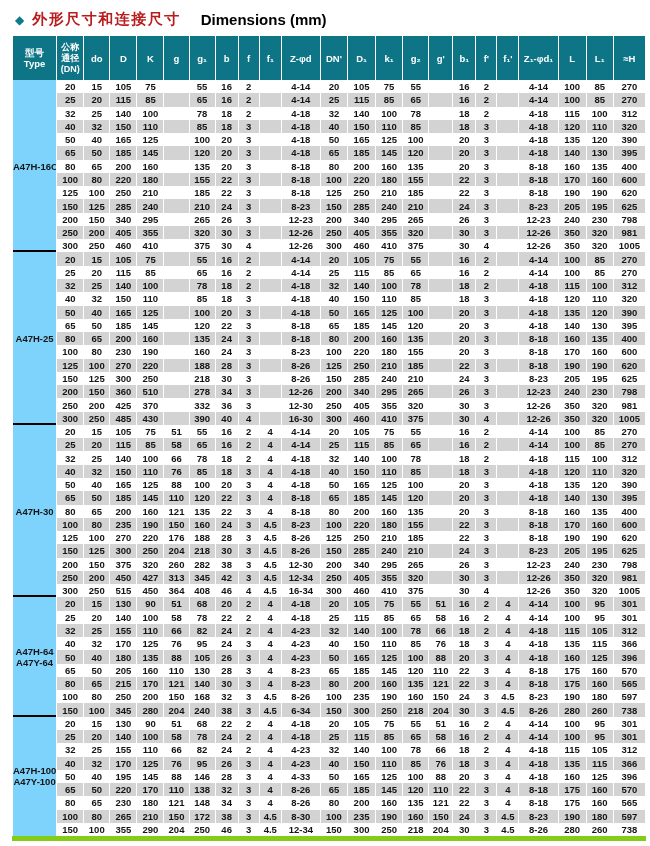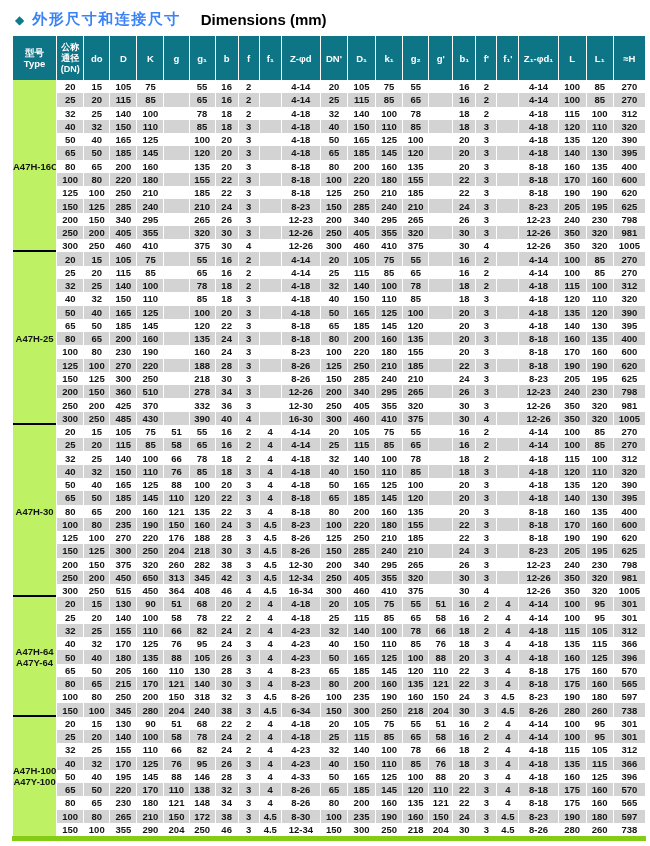--- a/index.html
+++ b/index.html
@@ -9,21 +9,21 @@
     overflow:hidden;
   }
   .title-row {
     display:flex; align-items:center;
     padding:10px 0 7px 15px;
   }
   .diamond {
     color:#0e7a8c; font-size:12px; line-height:12px; margin-right:8px;
   }
   .title-zh {
-    font-weight:bold; font-size:15px; color:#3b82f6; letter-spacing:1.5px; margin-right:8px;
+    font-weight:bold; font-size:15px; color:#b91c1c; letter-spacing:1.5px; margin-right:8px;
   }
   .title-en {
     font-weight:bold; font-size:15px; color:#000;padding-left:12px;
   }
   table.dim {
     border-collapse:separate; border-spacing:1px 0;
     table-layout:fixed; width:634px; margin-left:12px;
     border-bottom:5px solid #84cc16;
   }
   table.dim thead th {
@@ -34,21 +34,21 @@
   }
   table.dim tbody td {
     font-weight:bold; font-size:9.5px; color:#141414;
     text-align:center; vertical-align:middle;
     height:13.28px; line-height:13px; padding:0;
     white-space:nowrap; overflow:hidden;
     background:#ffffff;
   }
   table.dim tbody td.stripe { background:#d3d3d3; }
   table.dim tbody td.type-cell {
-    background:#bef264; font-size:9.5px; line-height:11px;
+    background:#7dd3fc; font-size:9.5px; line-height:11px;
     text-align:center; vertical-align:middle;
   }
   table.dim tbody td.type-cell.sep {
     box-shadow: inset 0 -2px 0 #000;
   }
 </style>
 </head>
 <body>
 
 <div class="page">
@@ -1000,21 +1000,21 @@
           <td></td>
           <td>12-23</td>
           <td>240</td>
           <td>230</td>
           <td>798</td>
         </tr>
         <tr>
           <td class="stripe">250</td>
           <td class="stripe">200</td>
           <td class="stripe">450</td>
-          <td class="stripe">650</td>
+          <td class="stripe">427</td>
           <td class="stripe">313</td>
           <td class="stripe">345</td>
           <td class="stripe">42</td>
           <td class="stripe">3</td>
           <td class="stripe">4.5</td>
           <td class="stripe">12-34</td>
           <td class="stripe">250</td>
           <td class="stripe">405</td>
           <td class="stripe">355</td>
           <td class="stripe">320</td>
@@ -1219,21 +1219,21 @@
           <td class="stripe">175</td>
           <td class="stripe">160</td>
           <td class="stripe">565</td>
         </tr>
         <tr>
           <td>100</td>
           <td>80</td>
           <td>250</td>
           <td>200</td>
           <td>150</td>
-          <td>318</td>
+          <td>168</td>
           <td>32</td>
           <td>3</td>
           <td>4.5</td>
           <td>8-26</td>
           <td>100</td>
           <td>235</td>
           <td>190</td>
           <td>160</td>
           <td>150</td>
           <td>24</td>

